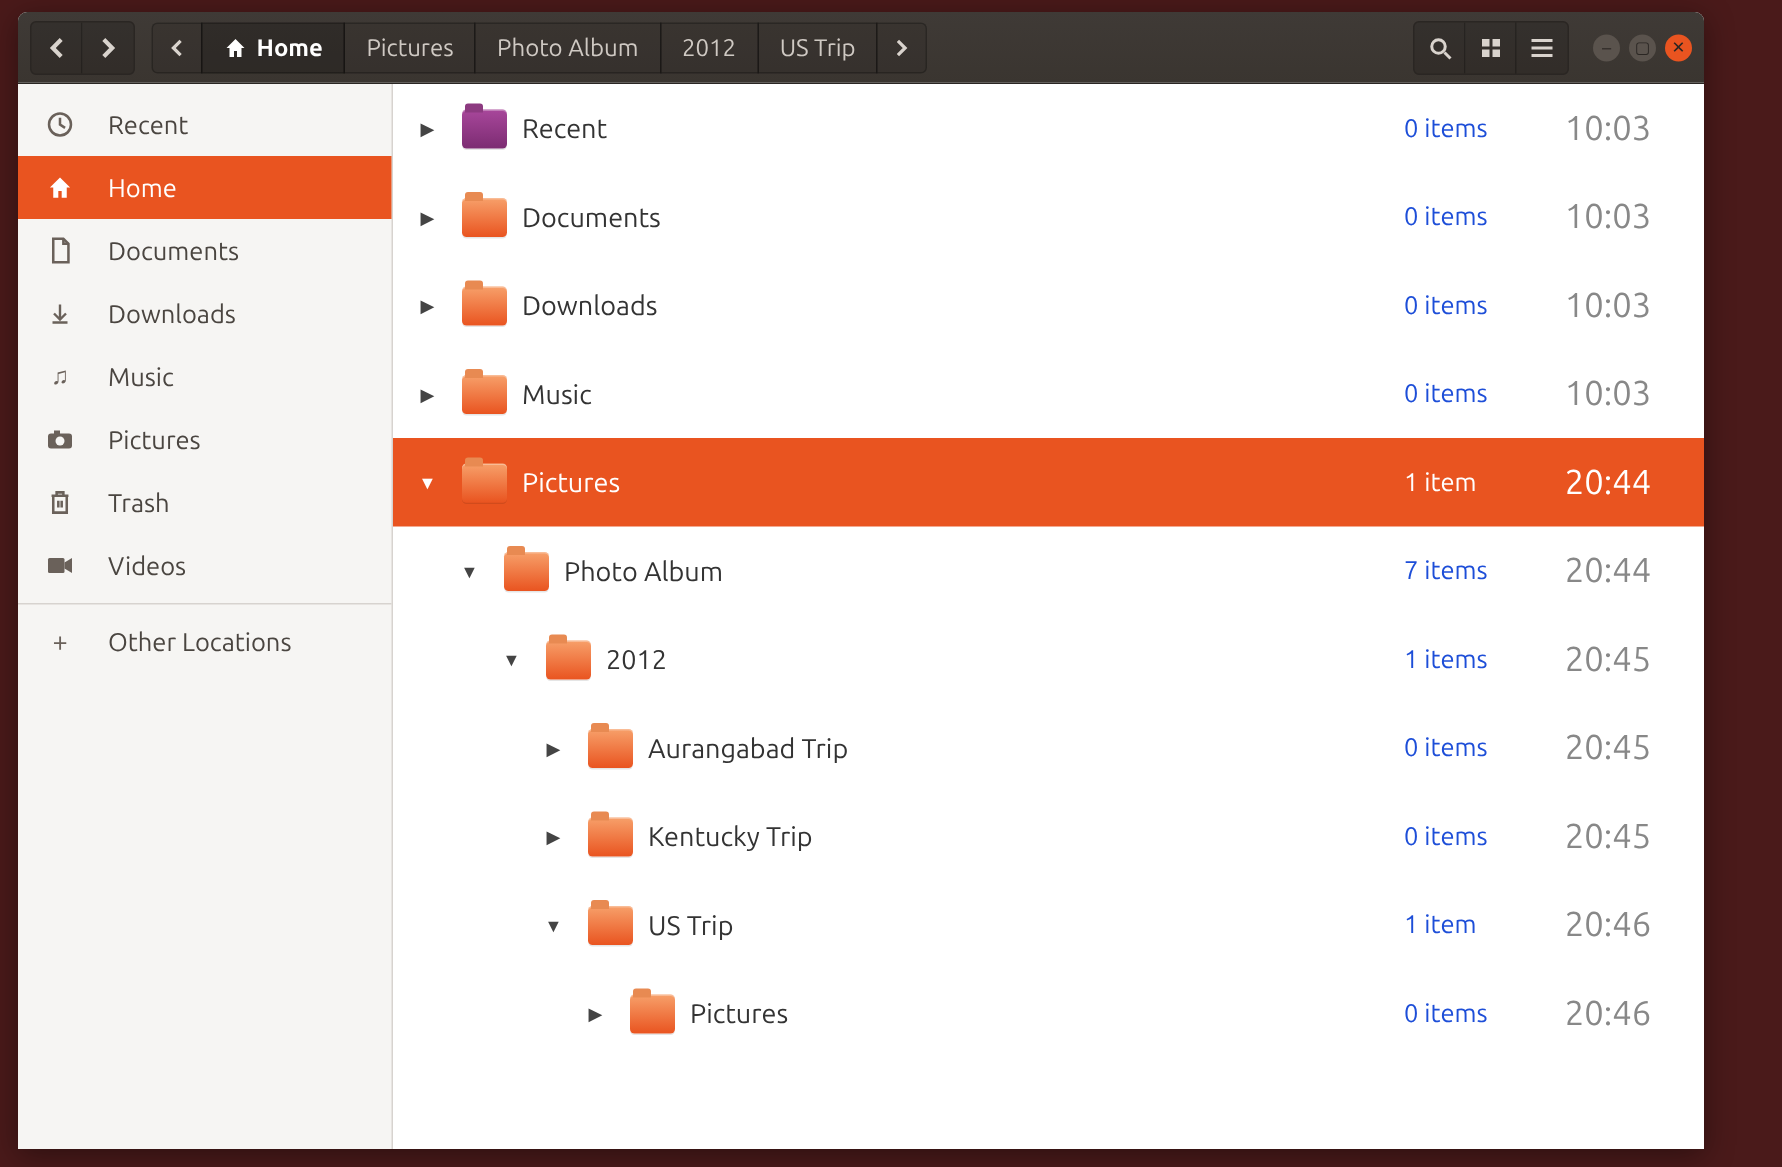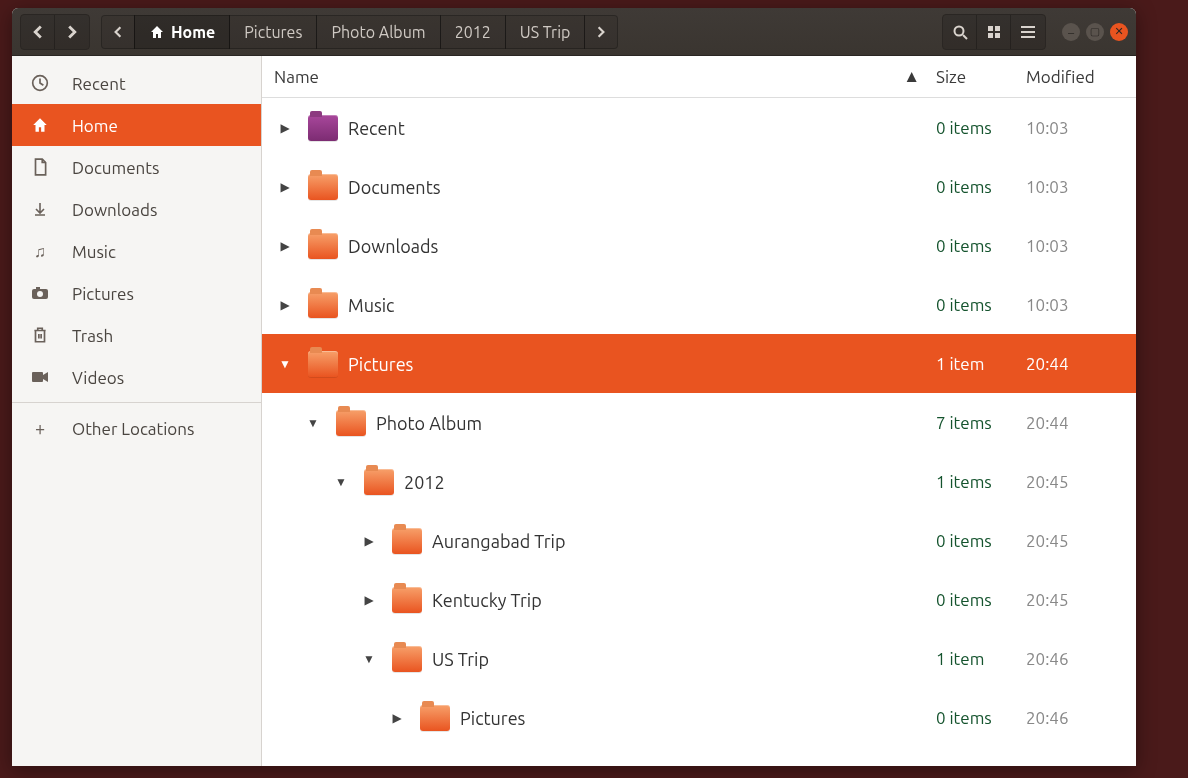--- a/index.html
+++ b/index.html
@@ -38,22 +38,22 @@
   .col-size{width:90px;}
   .col-mod{width:110px;}
   .sort-ind{margin-left:auto; margin-right:16px;}
 
   .list{flex:1;overflow:auto;}
   .row{height:59px;display:flex;align-items:center;font-size:18px;color:#333;cursor:pointer;}
   .row.selected{background:#e95420;color:#fff;}
   .row .disclosure{width:18px;text-align:center;font-size:12px;color:#444;margin-right:4px;}
   .row.selected .disclosure{color:#fff;}
   .row .fname{flex:1;display:flex;align-items:center;gap:10px;}
-  .row .size{width:90px;color:#14532d;text-align:left;font-size:17px;}
-  .row .mod{width:110px;color:#888;text-align:left;padding-right:18px;font-size:17px;}
+  .row .size{width:90px;color:#1d4ed8;text-align:left;font-size:17px;}
+  .row .mod{width:110px;color:#888;text-align:center;padding-right:18px;font-size:23px;}
   .row.selected .size,.row.selected .mod{color:#fff;}
   .folder-ico{width:30px;height:26px;border-radius:3px;background:linear-gradient(#f7a06a,#e95420);position:relative;flex-shrink:0; box-shadow:inset 0 1px 0 rgba(255,255,255,.3), 0 1px 0 rgba(0,0,0,.1);}
   .folder-ico::before{content:"";position:absolute;top:-4px;left:2px;width:12px;height:6px;background:#e88a52;border-radius:2px 2px 0 0;}
   .folder-desktop{background:linear-gradient(#a8479b,#7c2c72);}
   .folder-desktop::before{background:#8c3a80;}
 
   .statusbar{position:absolute;bottom:10px;right:14px;background:#fdfdfc;border:1px solid #ccc;padding:6px 14px;font-size:16px;color:#444;border-radius:3px;box-shadow:0 1px 3px rgba(0,0,0,.15);}
 
   svg{display:block;}
 </style>
@@ -225,28 +225,20 @@
         <div class="side-sep"></div>
         <div class="side-item">
           <span class="side-icon">
             <span style="font-size:18px;font-weight:400">+</span>
           </span>
           <span>Other Locations</span>
         </div>
       </div>
 
     <div class="main">
-      <div class="cols">
-        <div class="col-name">
-          <span>Name</span>
-          <span class="sort-ind">▲</span>
-        </div>
-        <div class="col-size"><span>Size</span></div>
-        <div class="col-mod"><span>Modified</span></div>
-      </div>
       <div class="list" id="list">
           <div class="row">
             <div class="fname" style="padding-left:14px">
               <span class="disclosure">▶</span>
               <span class="folder-ico folder-desktop"></span>
               <span>Recent</span>
             </div>
             <div class="size">0 items</div>
             <div class="mod">10:03</div>
           </div>

